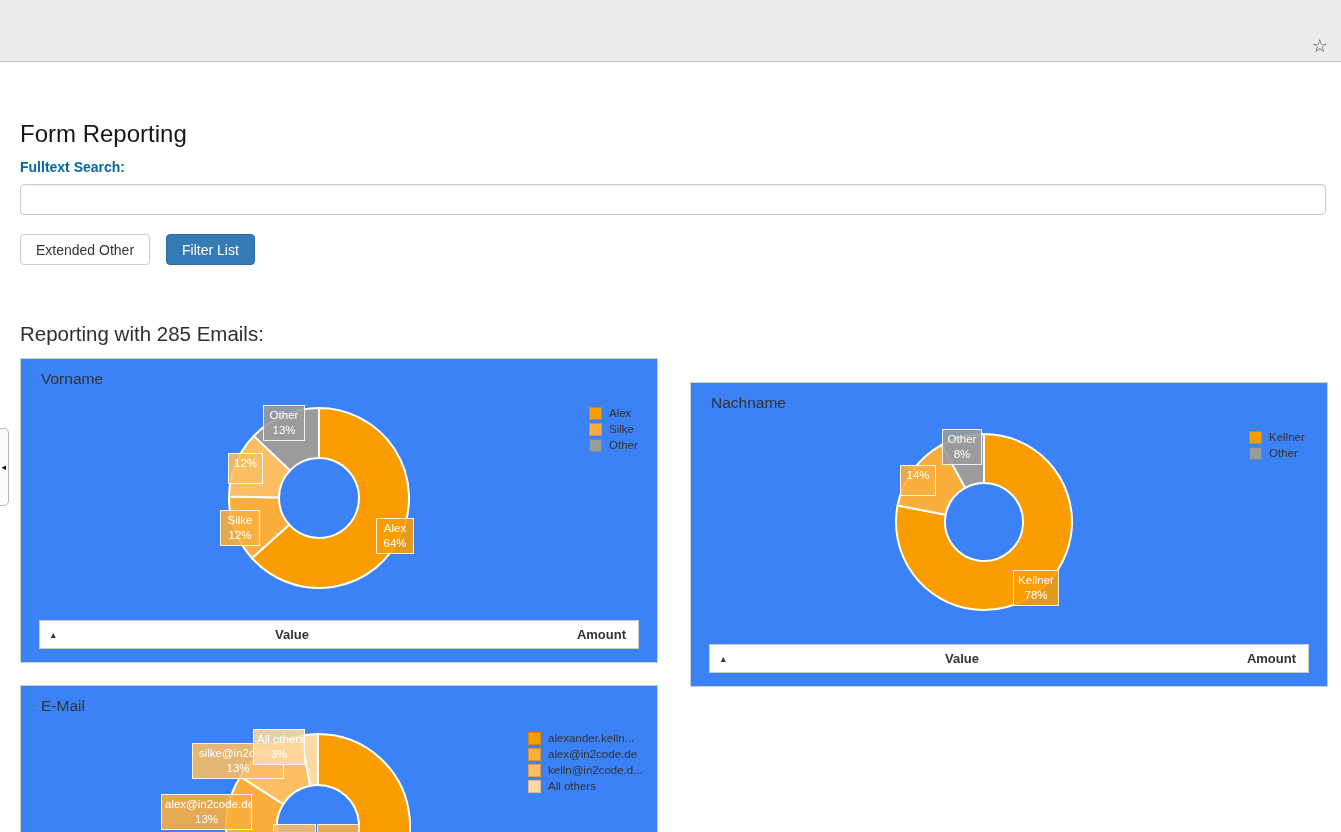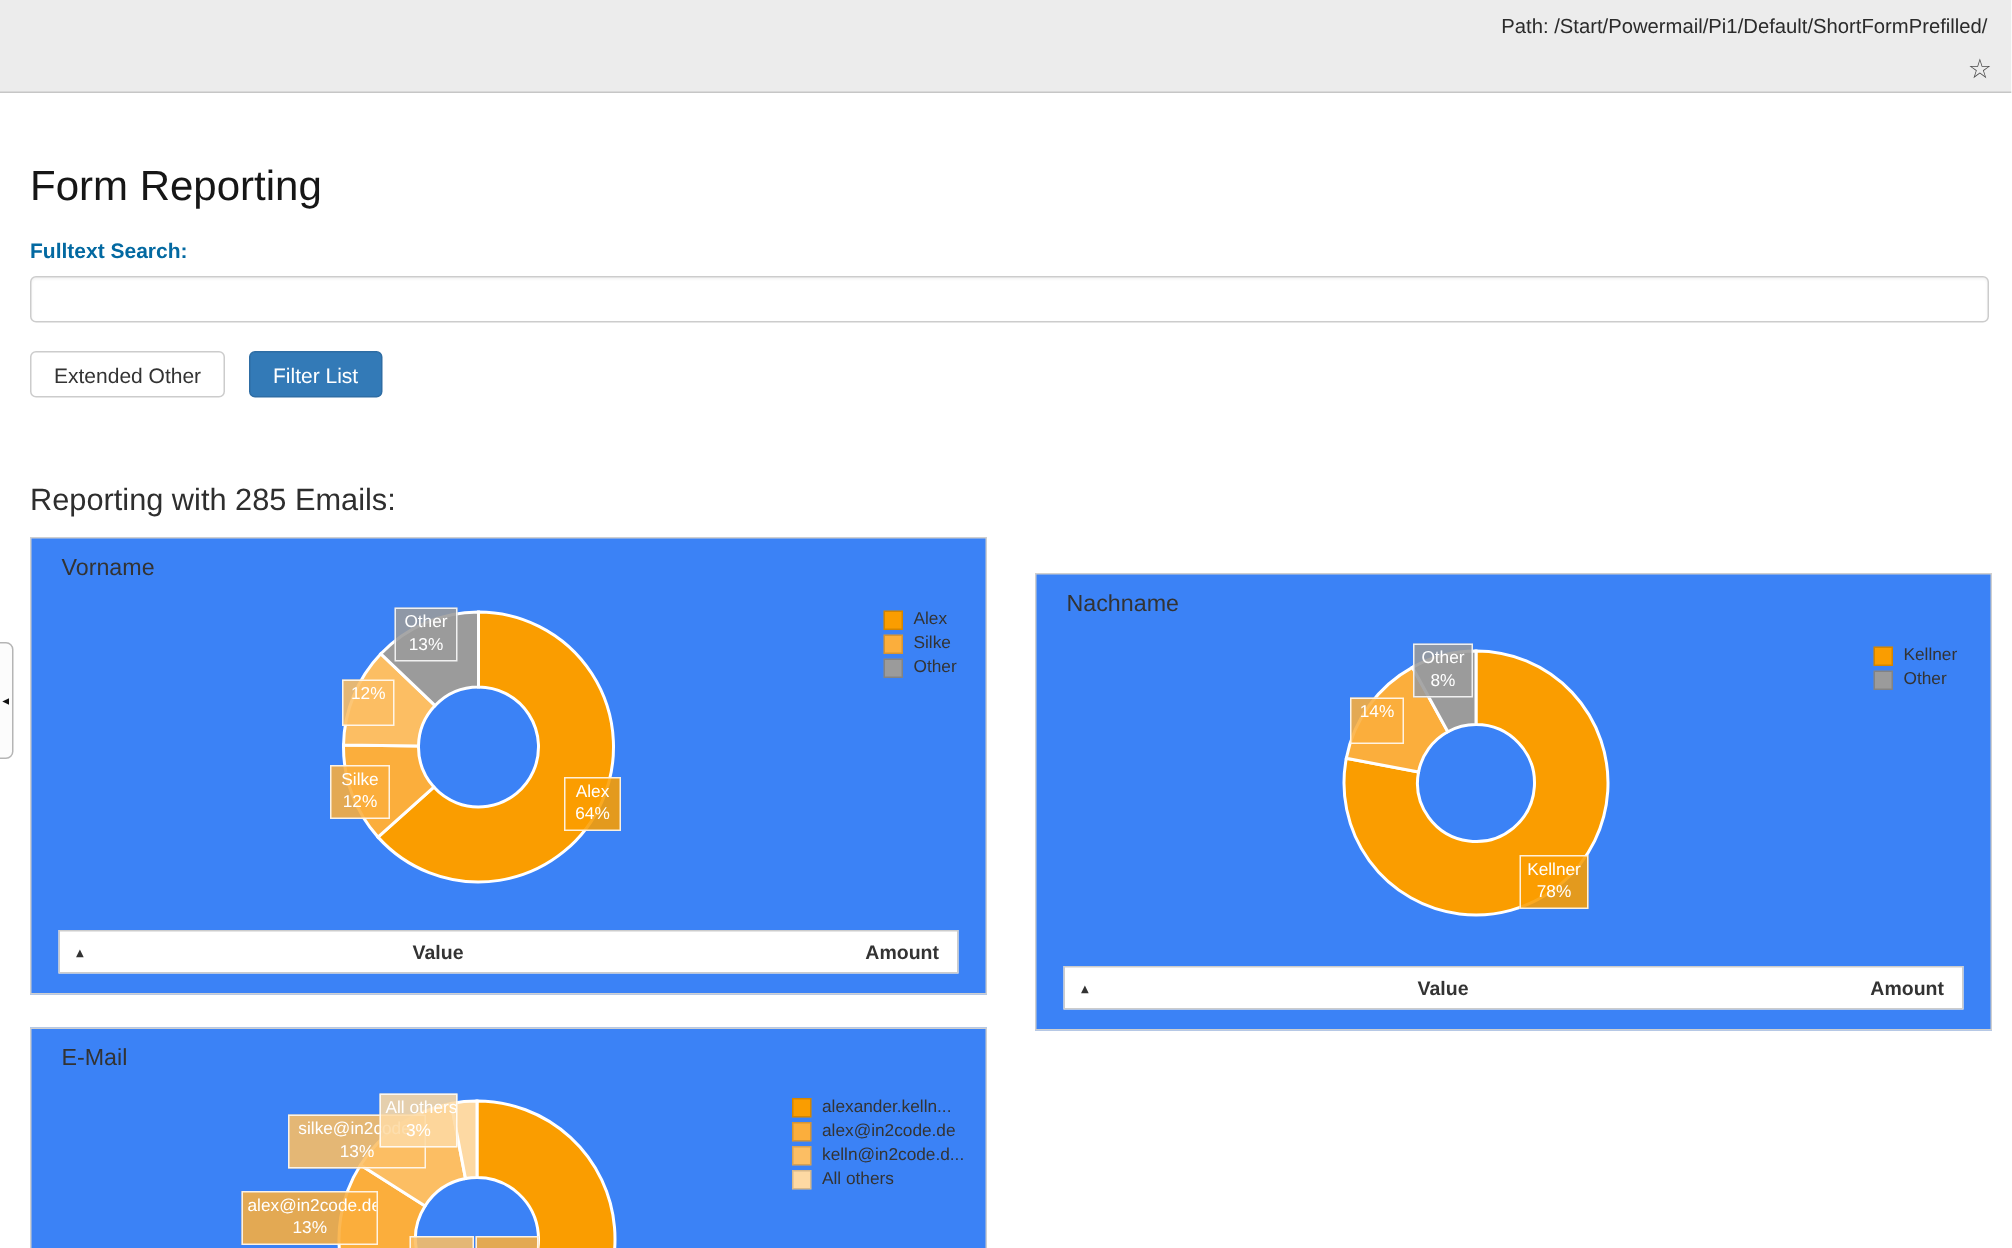--- a/index.html
+++ b/index.html
@@ -17,21 +17,21 @@
   .star { position:absolute; right:13px; top:36px; font-size:18px; color:#4d4d4d;
           line-height:20px; cursor:pointer; }
 
   
   .collapse-handle { position:absolute; left:-7px; top:428px; width:16px; height:78px;
           background:#fcfcfc; border:1px solid #b5b5b5; border-radius:0 5px 5px 0;
           display:flex; align-items:center; justify-content:flex-end; cursor:pointer; z-index:5; }
   .collapse-handle span { font-size:9px; color:#111; margin-right:2px; }
 
   
-  .page-title { position:absolute; left:20px; top:108px; font-size:28px; font-weight:400;
+  .page-title { position:absolute; left:20px; top:120px; font-size:24px; font-weight:400;
                 color:#161616; }
   .fulltext-label { position:absolute; left:20px; top:159px; font-size:14px; font-weight:bold;
                 color:#0369a1; }
   .fulltext-input { position:absolute; left:20px; top:184px; width:1306px; height:31px;
                 border:1px solid #ccc; border-radius:4px; padding:0 10px; font-size:14px;
                 color:#333; box-shadow:inset 0 1px 2px rgba(0,0,0,.06); outline:none; }
   .btn { position:absolute; top:234px; height:31px; border-radius:4px; font-size:14px;
          padding:0 15px; cursor:pointer; }
   .btn-extended { left:20px; background:#fff; border:1px solid #ccc; color:#333; }
   .btn-filter { left:166px; background:#337ab7; border:1px solid #2e6da4; color:#fff; }
@@ -55,21 +55,20 @@
            background:#fff; border:1px solid #ccc; display:flex; align-items:center;
            font-size:13px; font-weight:bold; color:#333; }
   .sort-cell { width:36px; padding-left:11px; font-size:9px; cursor:pointer; }
   .value-cell { flex:1; text-align:center; cursor:pointer; }
   .amount-cell { width:130px; text-align:right; padding-right:12px; cursor:pointer; }
 </style>
 </head>
 <body>
 
 <div class="docheader">
-  <div class="path-label">Path: /Start/Powermail/Pi1/Default/ShortFormPrefilled/</div>
   <div class="star">☆</div>
 </div>
 
 <div class="collapse-handle">
   <span>◂</span>
 </div>
 
 <h1 class="page-title">Form Reporting</h1>
 
 <label class="fulltext-label">Fulltext Search:</label>

